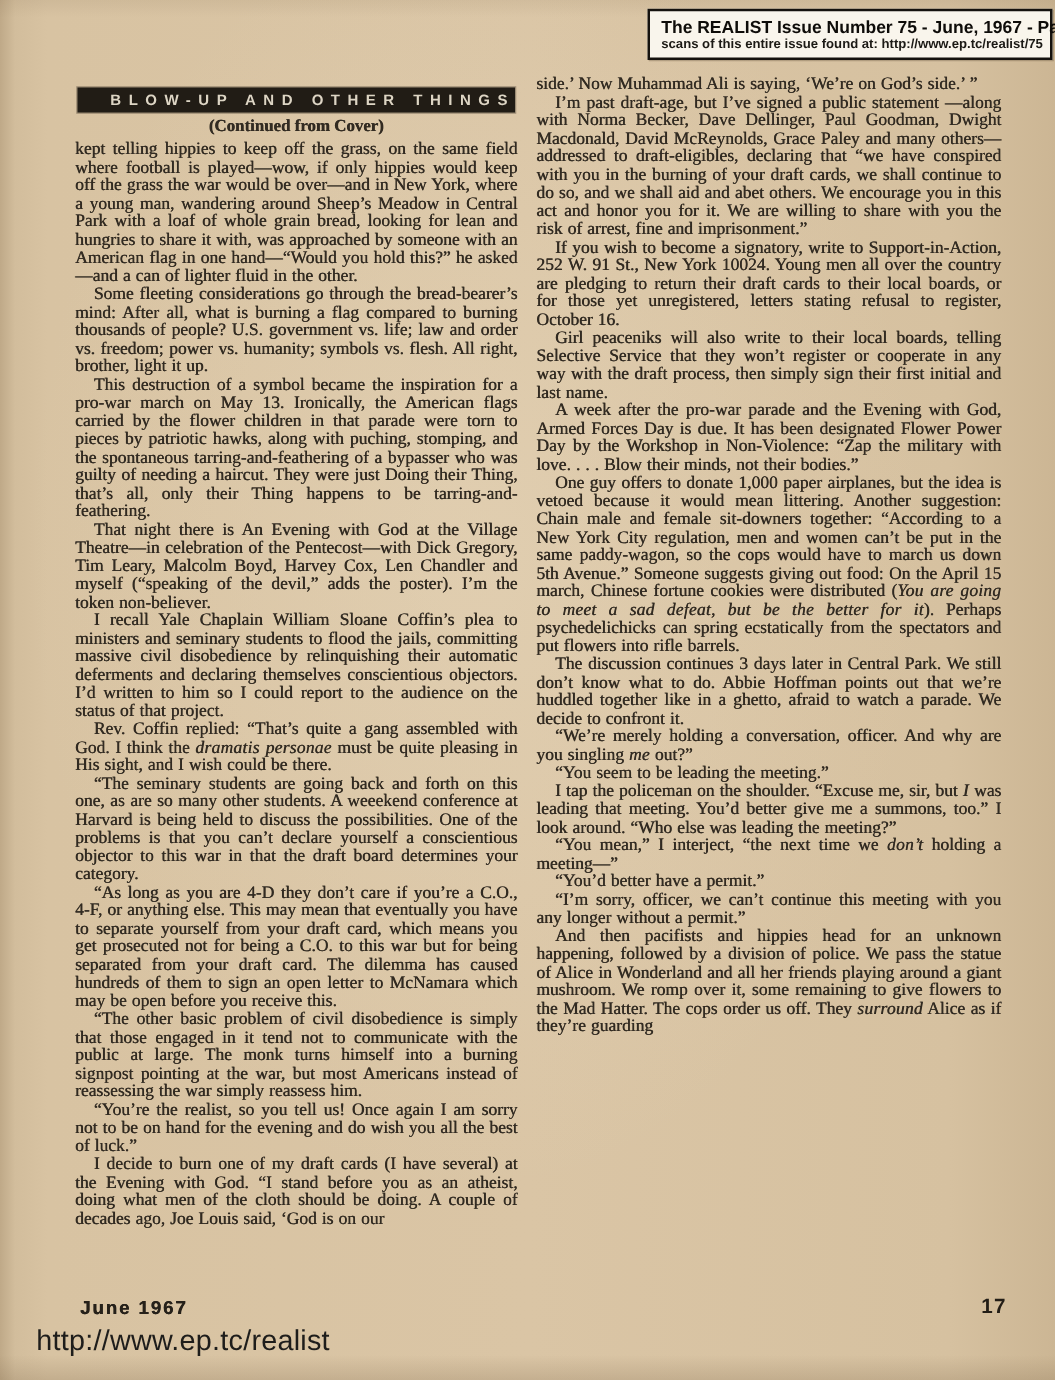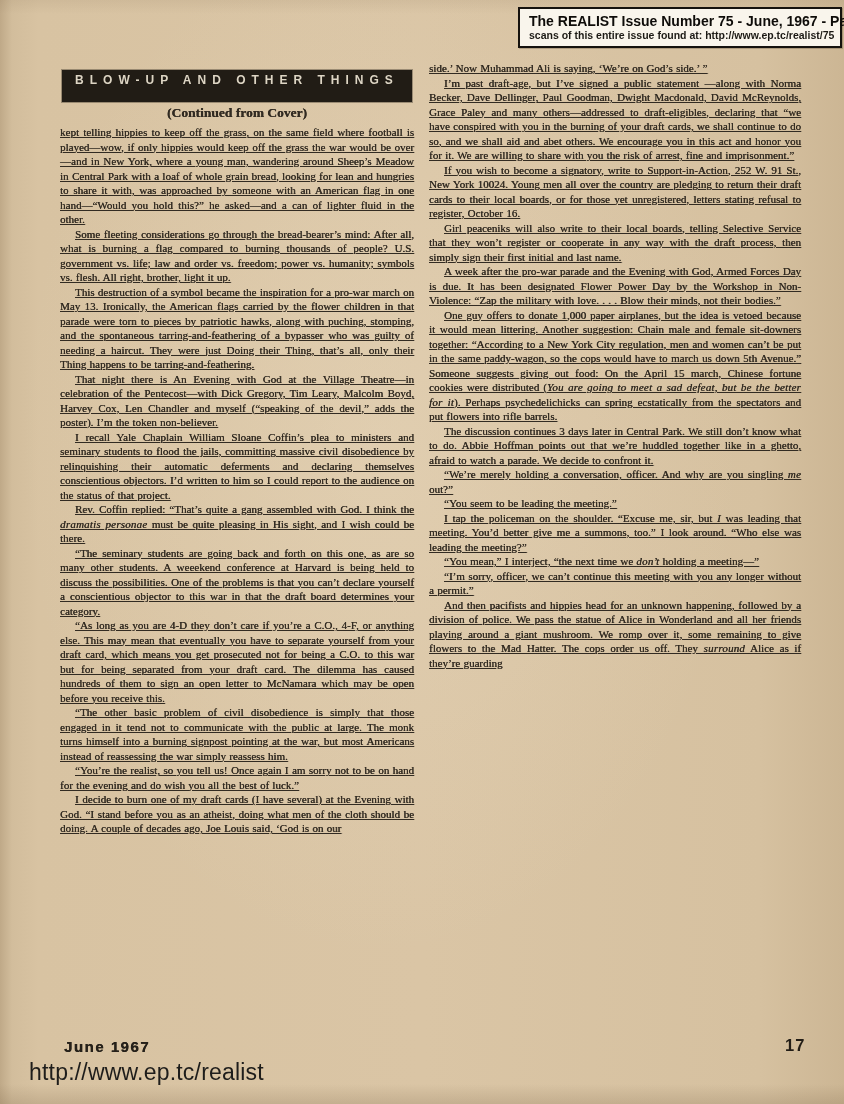--- a/index.html
+++ b/index.html
@@ -31,34 +31,33 @@
   .header-sub {
     font-family:"Liberation Sans", sans-serif; font-weight:bold;
     font-size:10.5px; line-height:12px; color:#1c1a15; white-space:nowrap;
   }
   .col { position:absolute; color:#322b22; }
   .col-left  { left:60px;  top:70px;  width:354px; }
   .col-right { left:429px; top:61px;  width:372px; }
   .banner {
     background:#211c15; color:#ddd5c4;
     font-family:"Liberation Sans", sans-serif; font-weight:bold;
-    font-size:12px; letter-spacing:6px; text-align:center;
-    height:32px; line-height:20px; margin:0 2px 3px 2px;
+    font-size:12px; letter-spacing:6px; text-align:right;
+    height:20px; line-height:20px; margin:0 2px 3px 2px;
     box-shadow:0 0 0 1px rgba(33,28,21,.35);
   }
   .continued {
     text-align:center; font-weight:bold; font-size:13.5px;
     margin:1px 0 4px 0; text-shadow:.3px 0 0 currentColor;
   }
   .para {
     margin:0; text-indent:15px; text-align:justify;
-    font-size:11px; line-height:14.5px;
+    font-size:14px; line-height:14.5px;
     text-shadow:.3px 0 0 currentColor;
     word-spacing:.5px;
-    text-decoration:underline;
   }
   .para.noindent { text-indent:0; }
   .para i { letter-spacing:.2px; }
   .issue-date {
     position:absolute; left:64px; top:1038px;
     font-family:"Liberation Sans", sans-serif; font-weight:bold;
     font-size:15px; color:#26211a; letter-spacing:1.5px;
     text-shadow:.3px 0 0 currentColor;
   }
   .page-number {
@@ -110,20 +109,21 @@
     <p class="para">I’m past draft-age, but I’ve signed a public statement —along with Norma Becker, Dave Dellinger, Paul Goodman, Dwight Macdonald, David McReynolds, Grace Paley and many others—addressed to draft-eligibles, declaring that “we have conspired with you in the burning of your draft cards, we shall continue to do so, and we shall aid and abet others. We encourage you in this act and honor you for it. We are willing to share with you the risk of arrest, fine and imprisonment.”</p>
     <p class="para">If you wish to become a signatory, write to Support-in-Action, 252 W. 91 St., New York 10024. Young men all over the country are pledging to return their draft cards to their local boards, or for those yet unregistered, letters stating refusal to register, October 16.</p>
     <p class="para">Girl peaceniks will also write to their local boards, telling Selective Service that they won’t register or cooperate in any way with the draft process, then simply sign their first initial and last name.</p>
     <p class="para">A week after the pro-war parade and the Evening with God, Armed Forces Day is due. It has been designated Flower Power Day by the Workshop in Non-Violence: “Zap the military with love. . . . Blow their minds, not their bodies.”</p>
     <p class="para">One guy offers to donate 1,000 paper airplanes, but the idea is vetoed because it would mean littering. Another suggestion: Chain male and female sit-downers together: “According to a New York City regulation, men and women can’t be put in the same paddy-wagon, so the cops would have to march us down 5th Avenue.” Someone suggests giving out food: On the April 15 march, Chinese fortune cookies were distributed (<i>You are going to meet a sad defeat, but be the better for it</i>). Perhaps psychedelichicks can spring ecstatically from the spectators and put flowers into rifle barrels.</p>
     <p class="para">The discussion continues 3 days later in Central Park. We still don’t know what to do. Abbie Hoffman points out that we’re huddled together like in a ghetto, afraid to watch a parade. We decide to confront it.</p>
     <p class="para">“We’re merely holding a conversation, officer. And why are you singling <i>me</i> out?”</p>
     <p class="para">“You seem to be leading the meeting.”</p>
     <p class="para">I tap the policeman on the shoulder. “Excuse me, sir, but <i>I</i> was leading that meeting. You’d better give me a summons, too.” I look around. “Who else was leading the meeting?”</p>
     <p class="para">“You mean,” I interject, “the next time we <i>don’t</i> holding a meeting—”</p>
+    <p class="para">“You’d better have a permit.”</p>
     <p class="para">“I’m sorry, officer, we can’t continue this meeting with you any longer without a permit.”</p>
     <p class="para">And then pacifists and hippies head for an unknown happening, followed by a division of police. We pass the statue of Alice in Wonderland and all her friends playing around a giant mushroom. We romp over it, some remaining to give flowers to the Mad Hatter. The cops order us off. They <i>surround</i> Alice as if they’re guarding</p>
   </div>
 
 <div class="issue-date">June 1967</div>
 <div class="page-number">17</div>
 <div class="archive-url">http://www.ep.tc/realist</div>
 <div class="archive-name">THE REALIST ARCHIVE PROJECT</div>
 
 </body></html>

